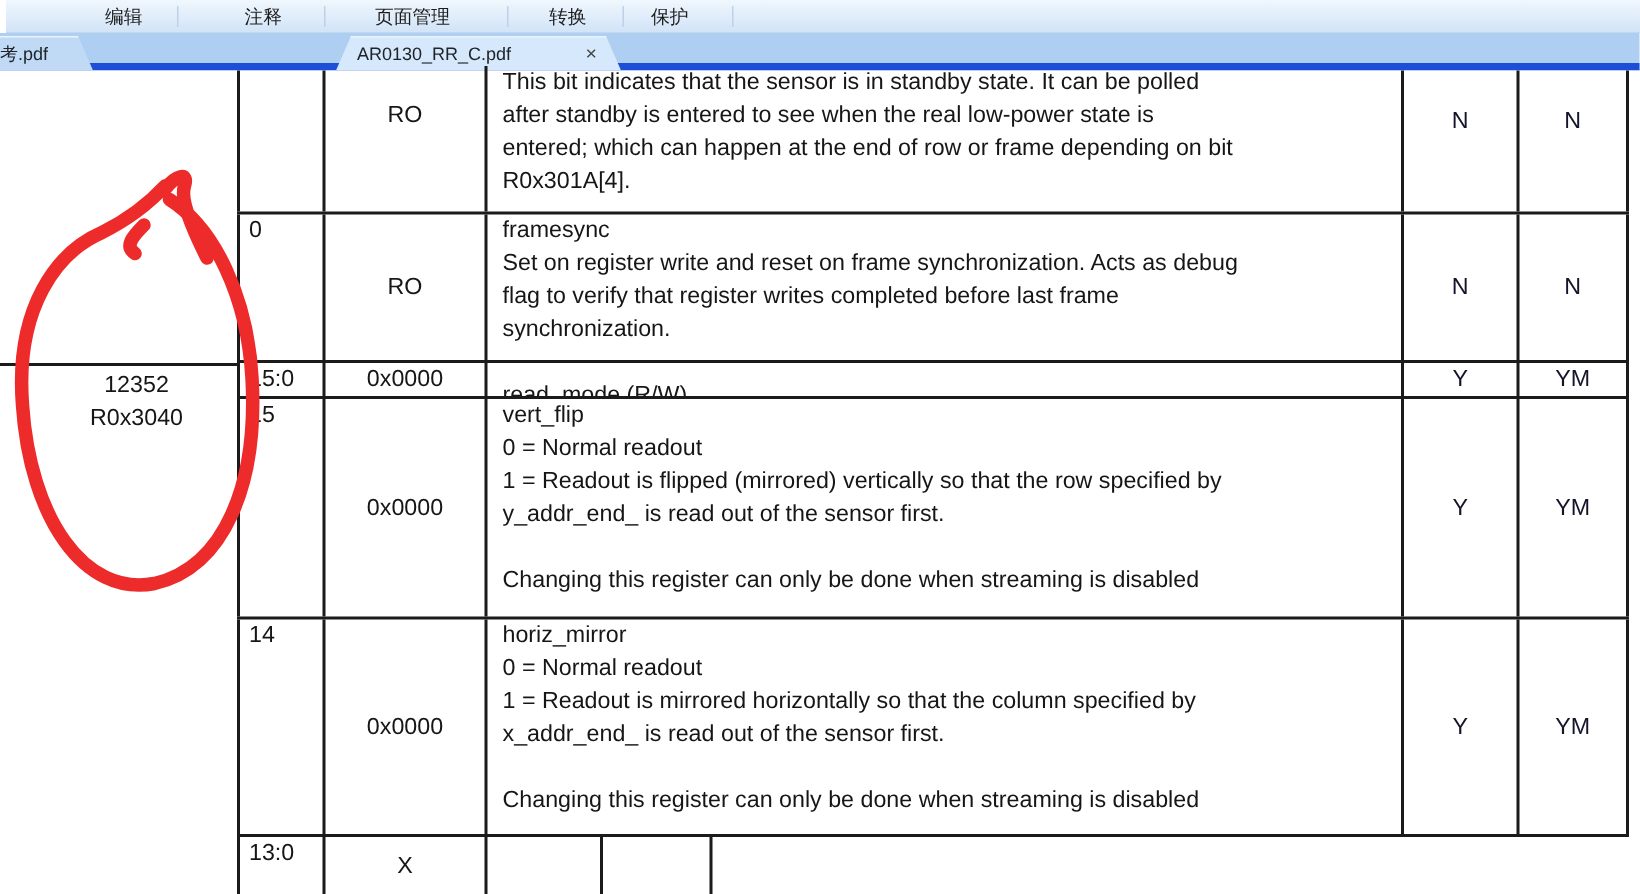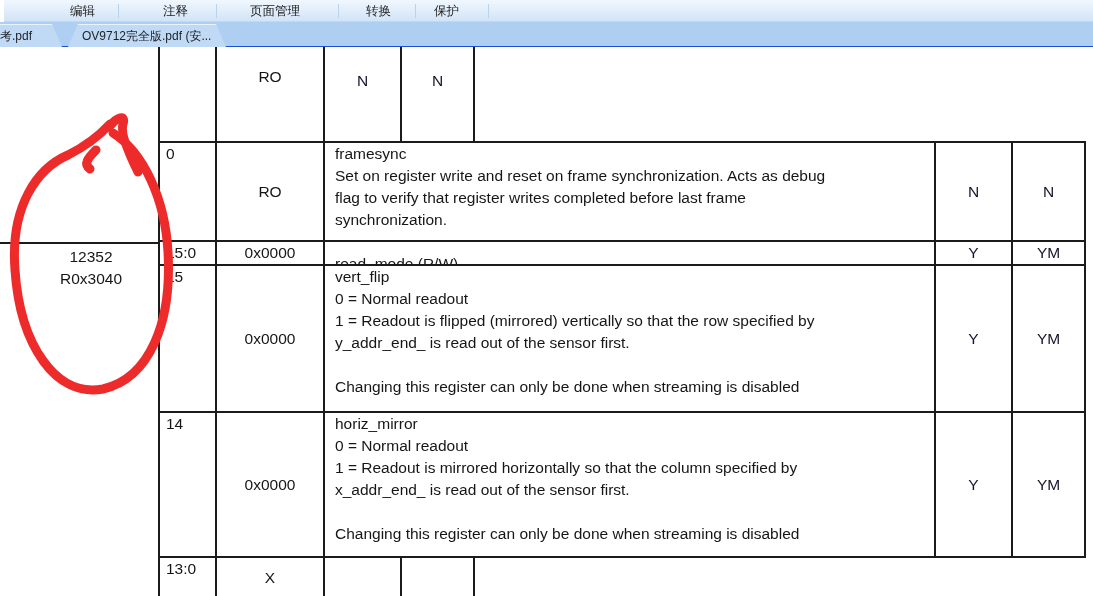--- a/index.html
+++ b/index.html
@@ -16,21 +16,21 @@
     position:absolute; top:3px; height:17px; line-height:17px;
     font-size:12.5px; color:#1c1c1c; padding:0 4px; cursor:default;
   }
   .menu-sep {
     position:absolute; top:4px; width:1px; height:14px; background:#bcd2e8;
   }
 
   
   .tab-bar {
     position:absolute; left:0; top:22px; width:1093px; height:25px;
-    background:#aecff2; border-bottom:1px solid #1d4ed8;
+    background:#aecff2; border-bottom:5px solid #1d4ed8;
   }
   .tab {
     position:absolute; top:2px; height:23px; line-height:22px;
     font-size:12px; color:#20242a; text-align:left;
     background:#c0daf6; border-top:1px solid #e8f3fd;
     clip-path:polygon(10px 0, calc(100% - 10px) 0, 100% 100%, 0 100%);
     white-space:nowrap; overflow:hidden;
   }
   .tab.first { clip-path:polygon(0 0, calc(100% - 10px) 0, 100% 100%, 0 100%); }
   .tab.active { background:#d6e8fb; }
@@ -92,38 +92,43 @@
   <div class="menu-item" style="left:358px">转换</div>
   <div class="menu-sep" style="left:411px"></div>
   <div class="menu-item" style="left:426px">保护</div>
   <div class="menu-sep" style="left:484px"></div>
 </div>
 
 <div class="tab-bar">
   <div class="tab first" style="left:-14px; width:76px;">
     <span class="tab-label">考.pdf</span>
   </div>
-  <div class="tab" style="left:68px; width:158px;">
-    <span class="tab-label">OV9712完全版.pdf (安...</span>
+  <div class="tab active" style="left:224px; width:190px;">
+    <span class="tab-label">AR0130_RR_C.pdf</span>
+    <span class="tab-close">×</span>
   </div>
 </div>
 
 <div class="doc">
 
   <div class="reg-rule"></div>
   <div class="reg-label">
     <div>12352</div>
     <div>R0x3040</div>
   </div>
 
   <div class="tbl">
 
     <div class="trow r1">
       <div class="cell c-bits"></div>
       <div class="cell c-default">RO</div>
+      <div class="cell c-desc">This bit indicates that  the sensor is in standby state. It can be polled
+after standby is entered to see when the real low-power state is
+entered; which can happen at the end of row or frame depending on bit
+R0x301A[4].</div>
       <div class="cell c-flag">N</div>
       <div class="cell c-flag last">N</div>
     </div>
 
     <div class="trow r2">
       <div class="cell c-bits">0</div>
       <div class="cell c-default">RO</div>
       <div class="cell c-desc">framesync
 Set on register write and reset on frame synchronization. Acts as debug
 flag to verify that register writes completed before last frame

